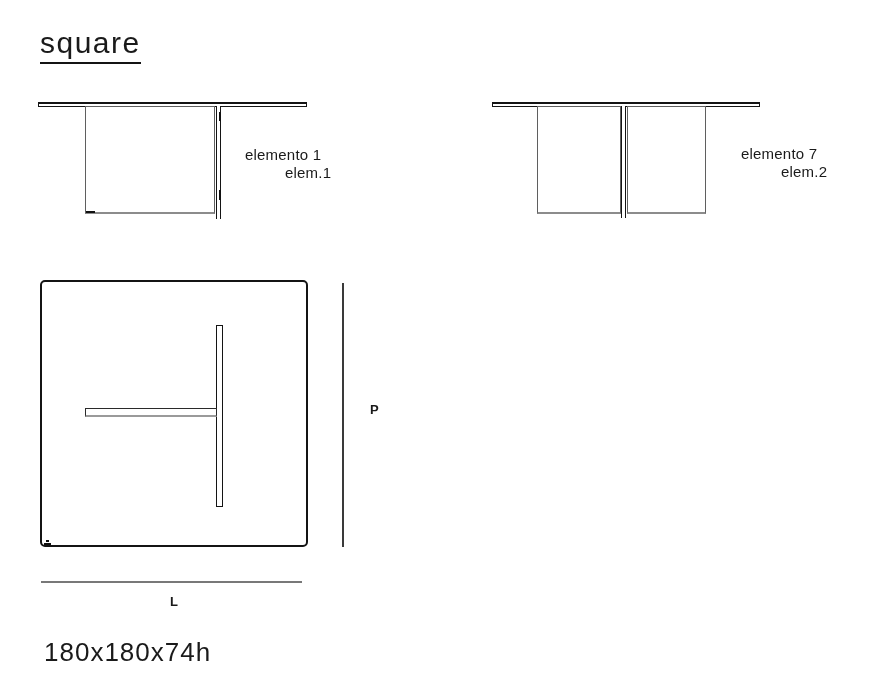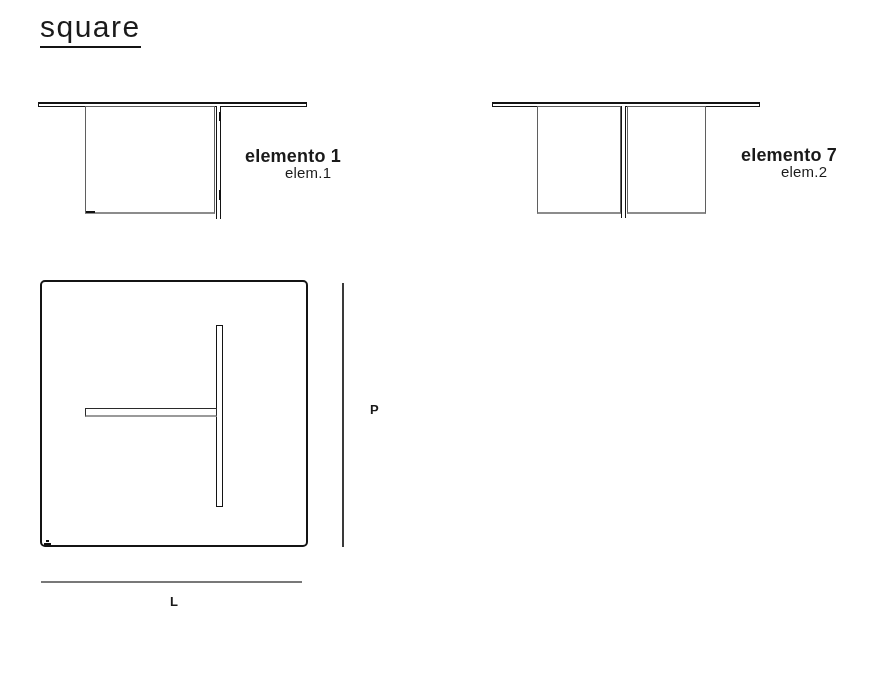--- a/index.html
+++ b/index.html
@@ -19,20 +19,21 @@
   .abs { position: absolute; box-sizing: border-box; }
 
   .page-title {
     font-size: 30px;
     font-weight: 400;
     letter-spacing: 1.5px;
     line-height: 1;
     border-bottom: 2px solid #141414;
     padding-bottom: 4px;
     display: inline-block;
+    margin-top: 16px;
   }
 
   
   .tabletop {
     background: #ffffff;
     border: 1px solid #141414;
     border-top-width: 2px;
   }
   .leg {
     background: #ffffff;
@@ -40,22 +41,22 @@
     border-bottom: 2px solid #8c8c8c;
   }
   .panel-edge {
     background: #ffffff;
     border-left: 1.5px solid #141414;
     border-right: 1.5px solid #141414;
   }
   .mark { background: #111111; }
 
   .elem-name {
-    font-size: 18px;
-    font-weight: 700;
+    font-size: 15px;
+    font-weight: 400;
     line-height: 1;
     letter-spacing: 0.2px;
     white-space: nowrap;
   }
   .elem-code {
     font-size: 15px;
     font-weight: 400;
     line-height: 1;
     letter-spacing: 0.2px;
     white-space: nowrap;
@@ -128,14 +129,15 @@
     <div class="abs h-panel" style="left:85px; top:408px; width:132px; height:9px;"></div>
     <div class="abs mark" style="left:46px; top:540px; width:3px; height:2px;"></div>
     <div class="abs mark" style="left:44px; top:543px; width:7px; height:2px;"></div>
 
     <div class="abs dim-line-v" style="left:342px; top:283px; height:264px;"></div>
     <div class="abs dim-label" style="left:370px; top:403px;">P</div>
     <div class="abs dim-line-h" style="left:41px; top:581px; width:261px;"></div>
     <div class="abs dim-label" style="left:170px; top:595px;">L</div>
   </div>
 
+  <div class="abs size-label" style="left:44px; top:639px;">180x180x74h</div>
 
 </div>
 
 </body></html>

